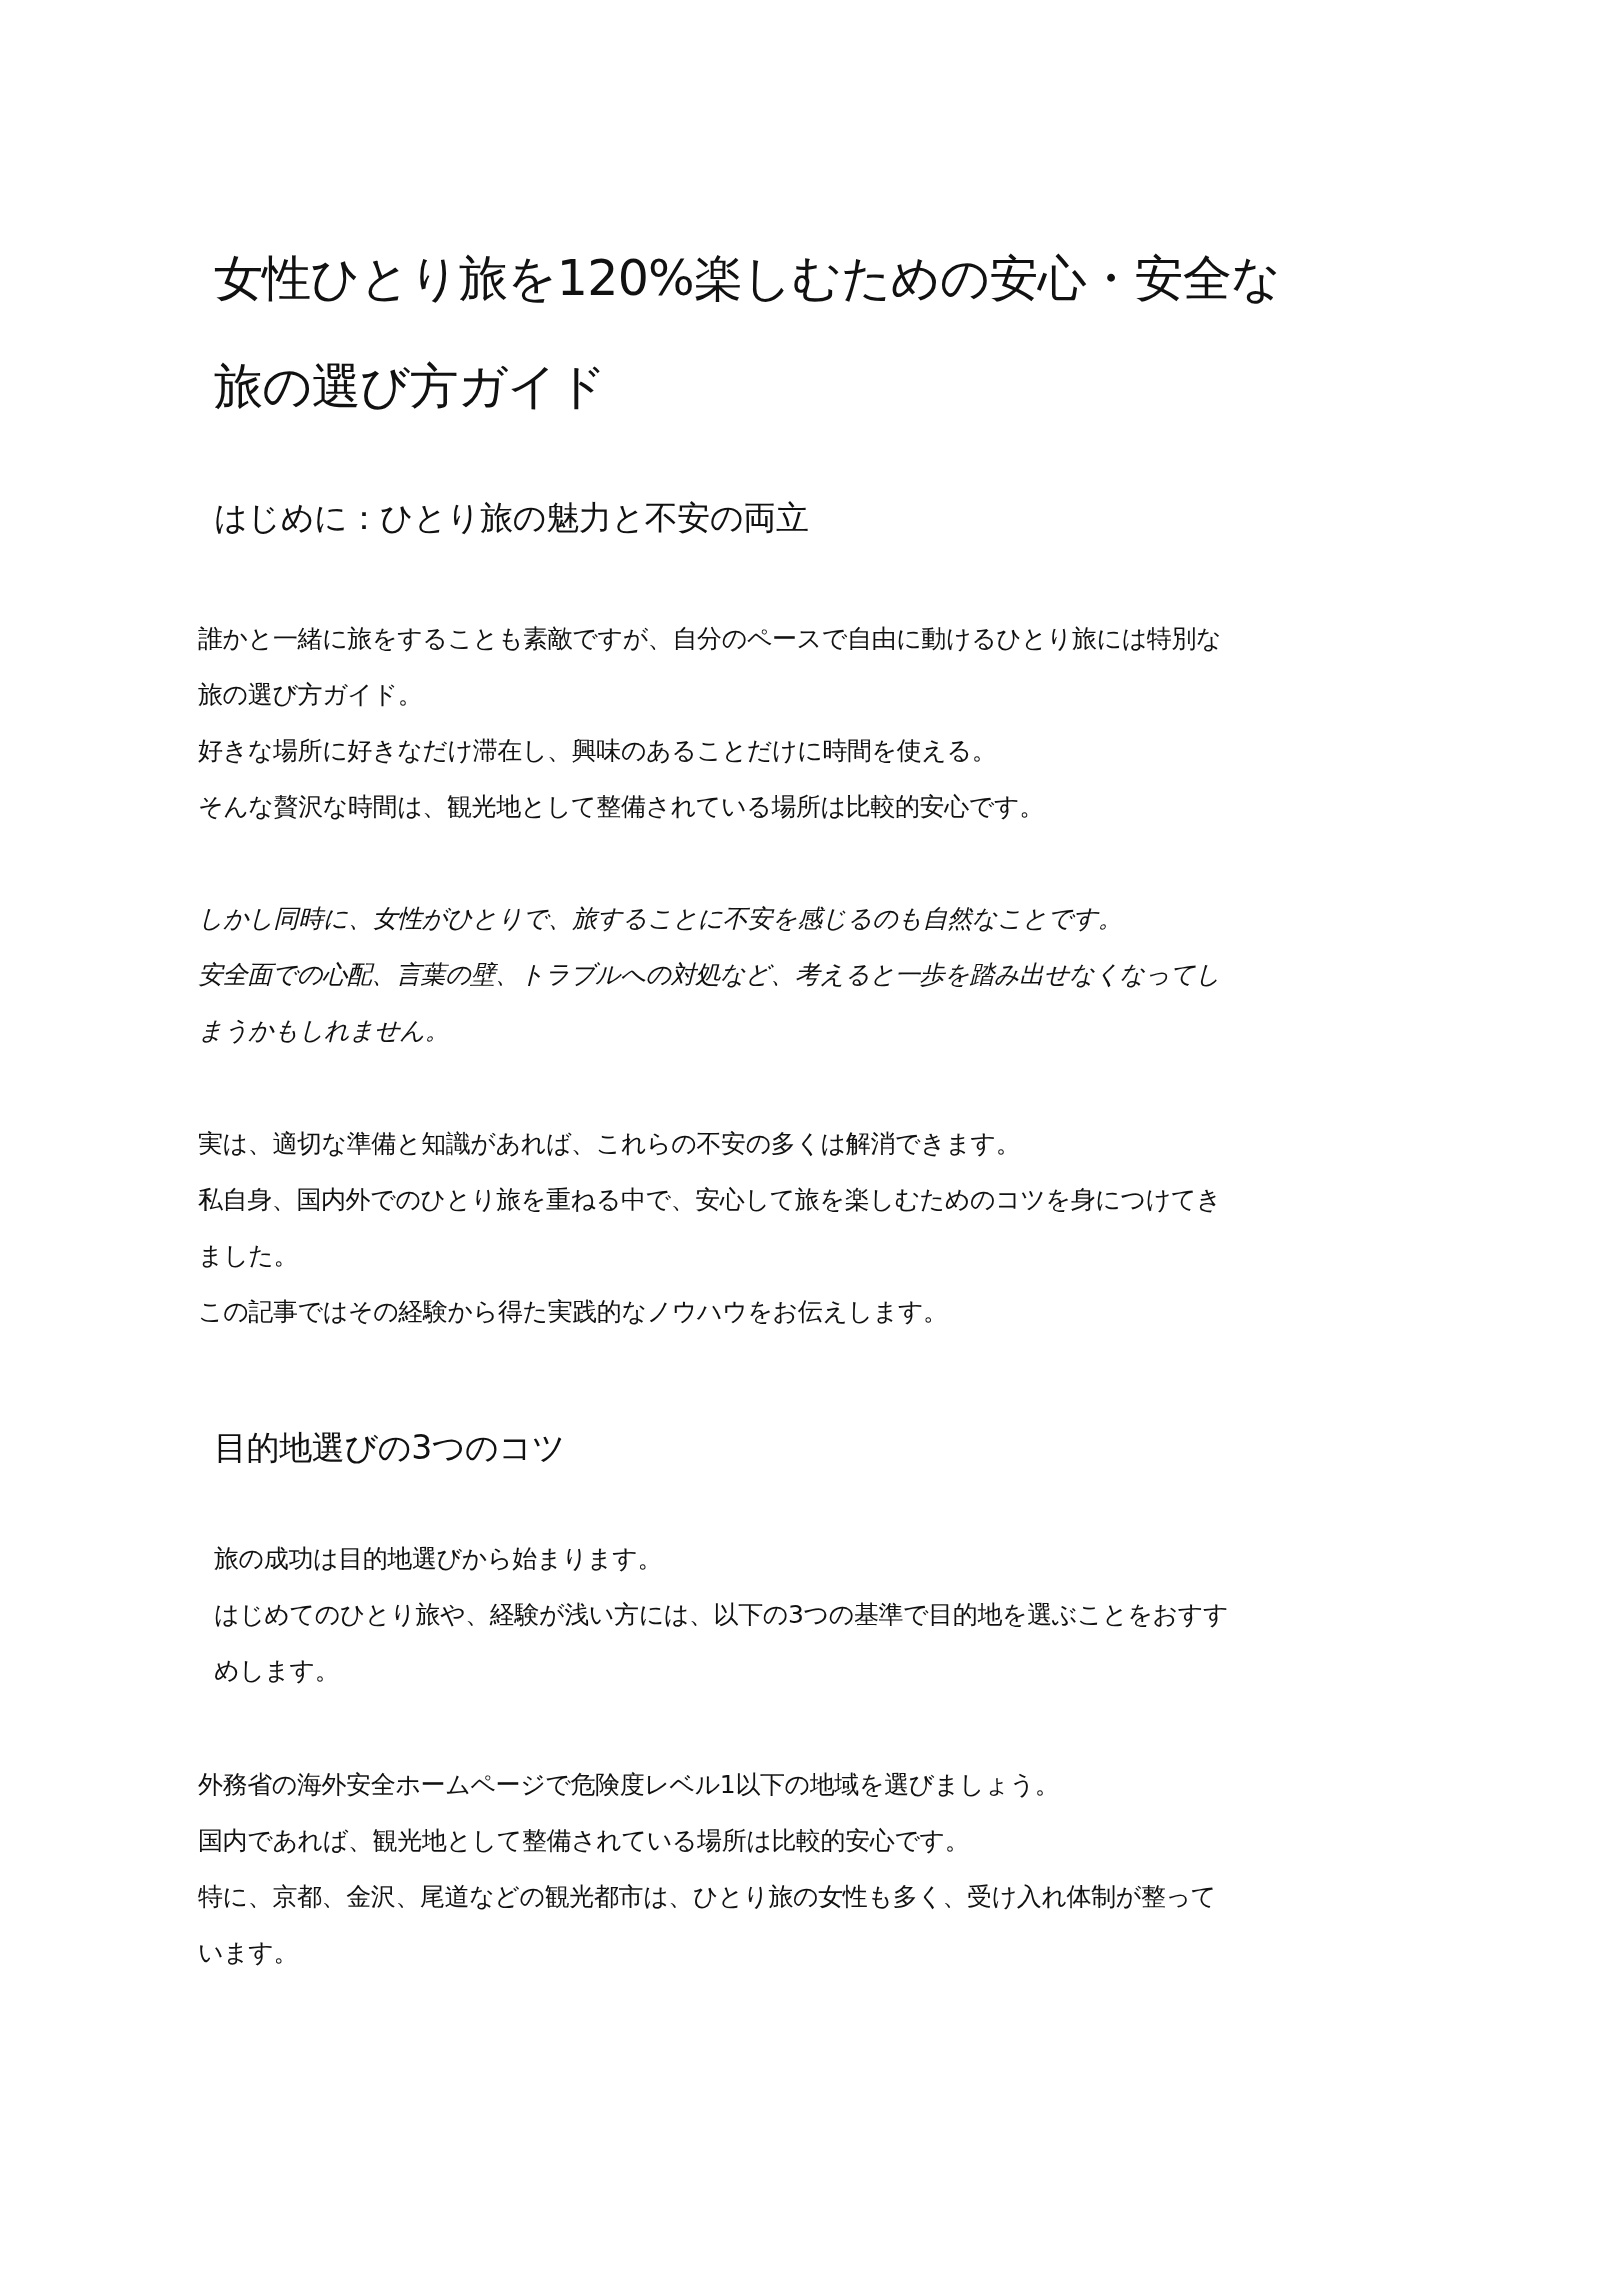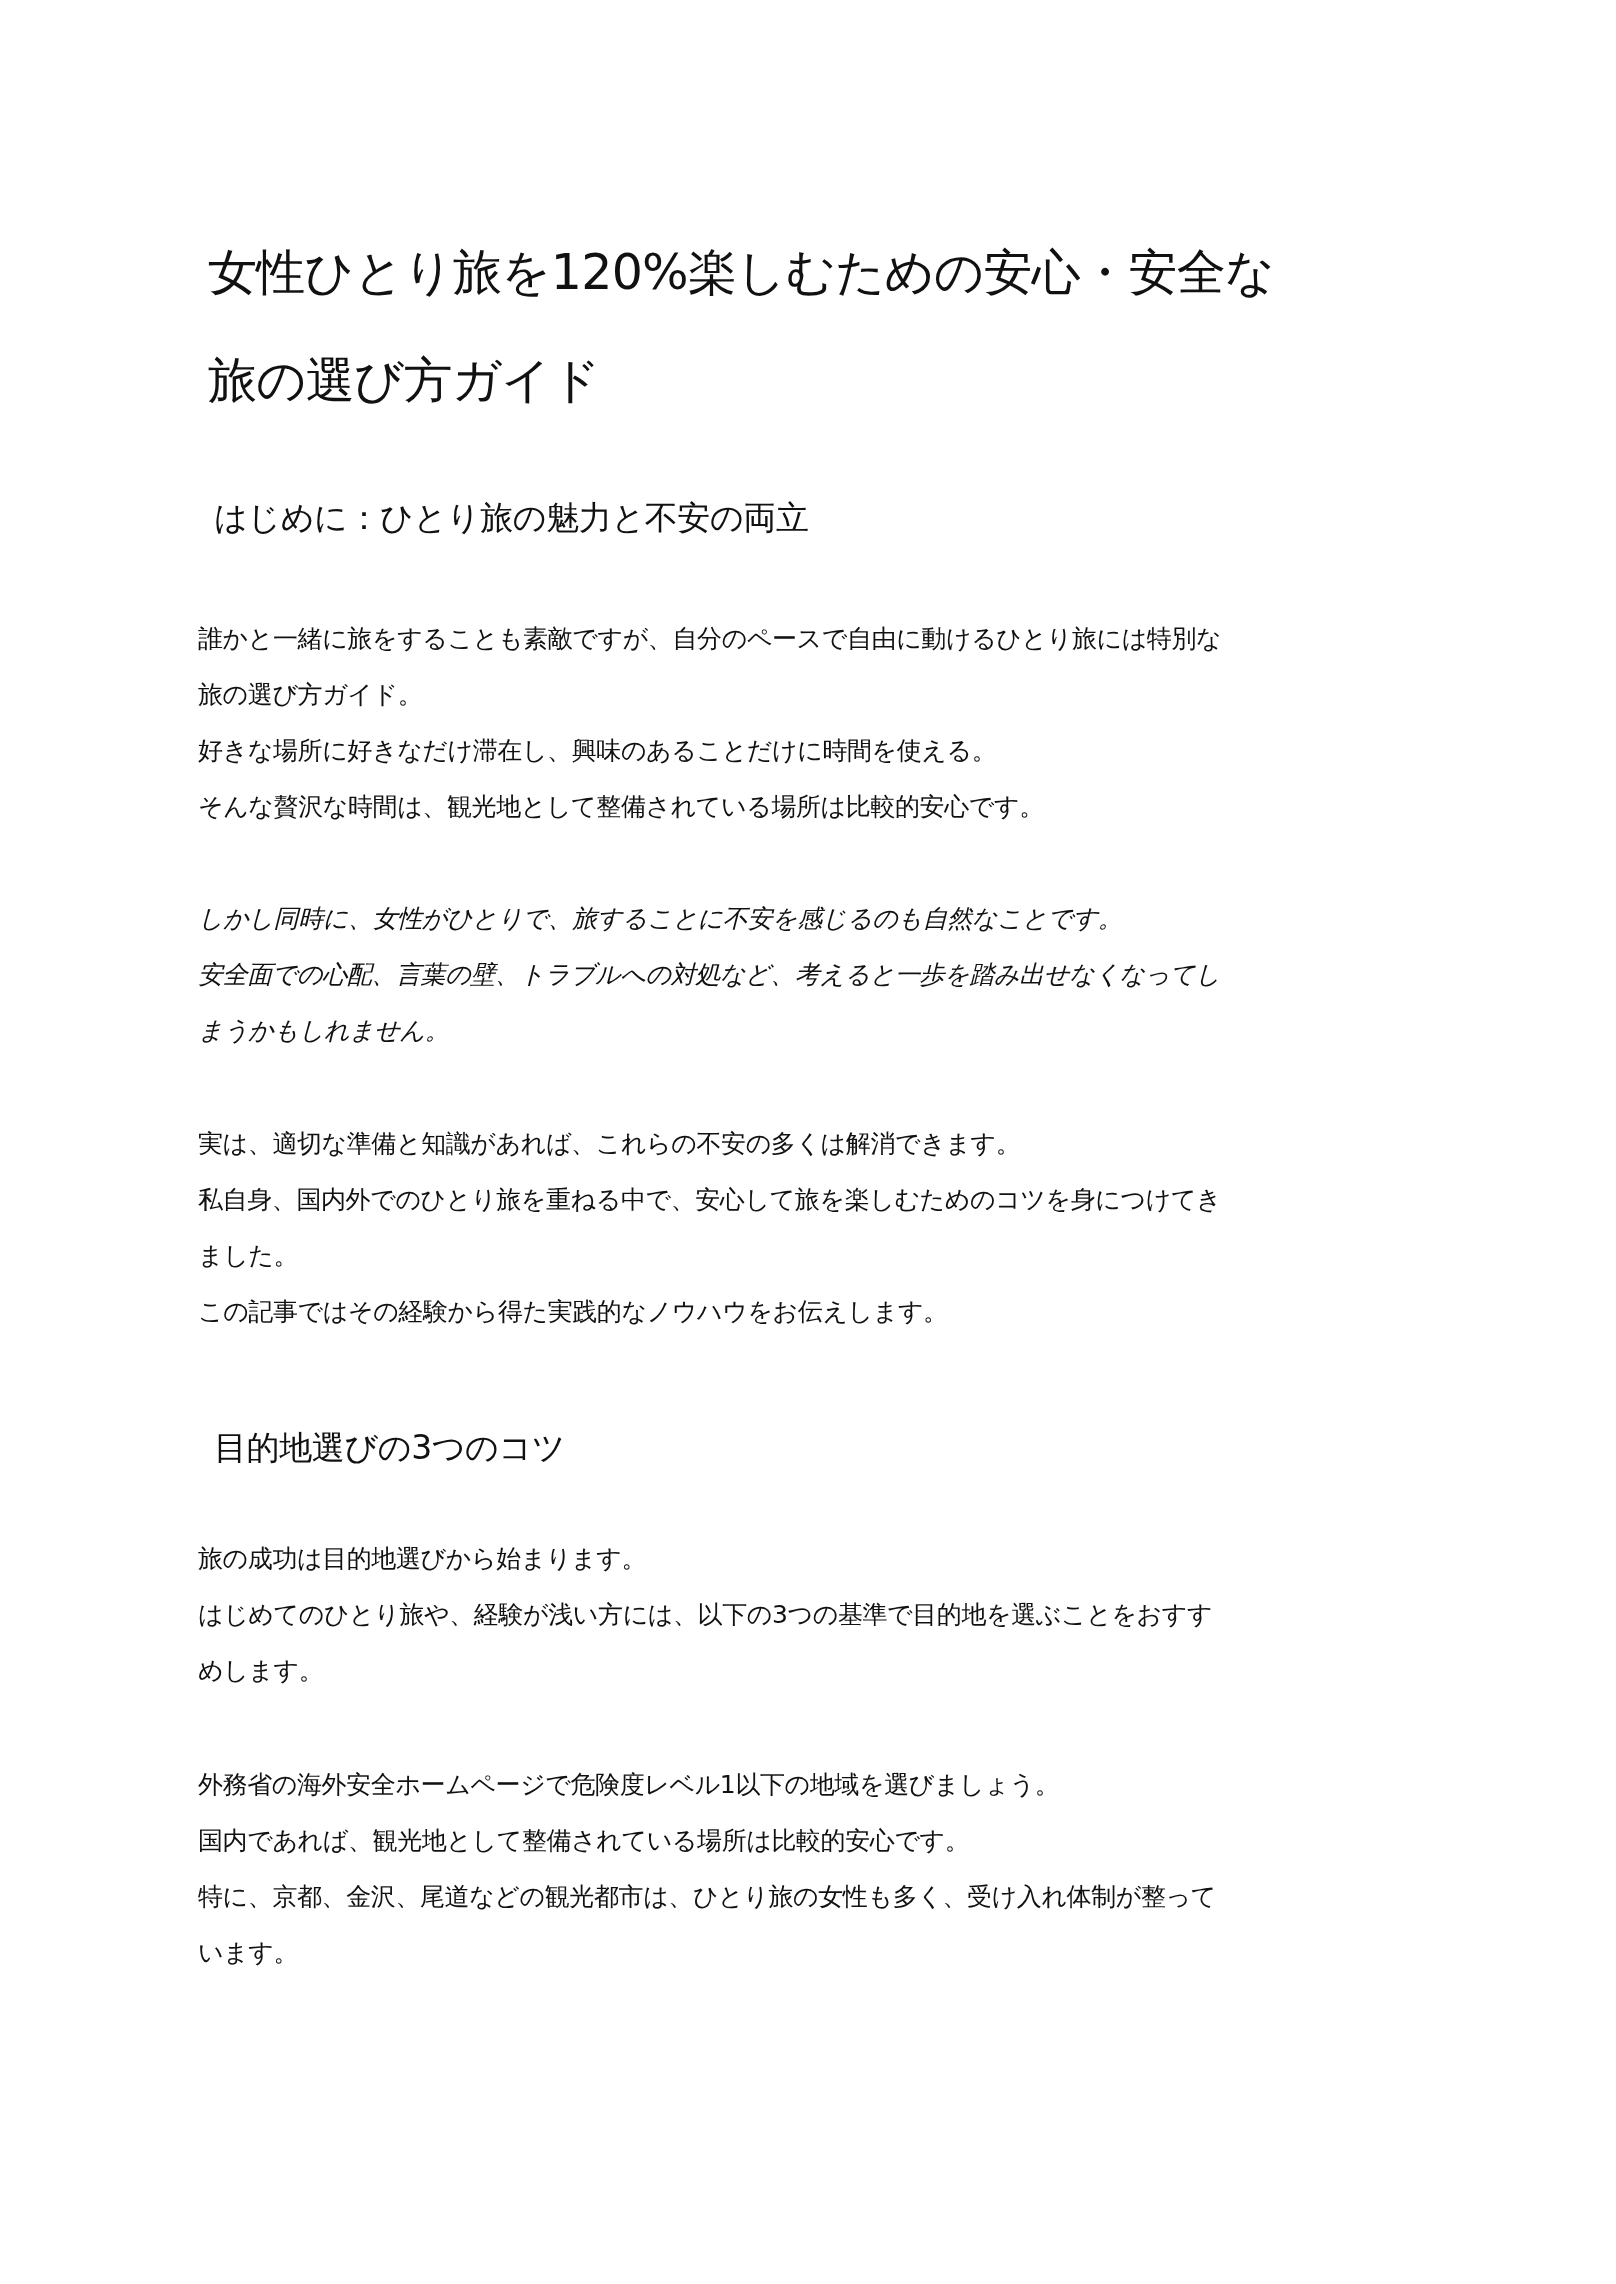--- a/index.html
+++ b/index.html
@@ -1,19 +1,19 @@
 <!DOCTYPE html>
 <html style="font-size:12px"><head>
 <meta charset="utf-8">
 <style>
   html, body { margin: 0; padding: 0; background: #ffffff; }
   body { width: 1617px; height: 2284px; position: relative; overflow: hidden;
          font-family: "DejaVu Sans", "Liberation Sans", sans-serif; color: #111111; }
   .page { position: absolute; left: 198px; top: 0; width: 1244px; }
-  .title { position: absolute; left: 0; top: 209px; margin: 10px; font-weight: normal;
+  .title { position: absolute; left: 0; top: 209px; margin: 16px; font-weight: normal;
            font-size: 49px; line-height: 108px; width: 1244px; letter-spacing: -0.7px; }
   .title span { display: block; white-space: nowrap; }
   .h2 { position: absolute; left: 0; margin: 16px; font-weight: normal; font-size: 33px;
         line-height: 44px; white-space: nowrap; letter-spacing: -0.4px; }
   .block { position: absolute; left: 0; width: 1259px; }
   .line { display: block; font-size: 25px; line-height: 56px; height: 56px;
           white-space: nowrap; letter-spacing: -0.4px; }
 </style>
 </head>
 <body>
@@ -42,21 +42,21 @@
 
   <div class="block" style="top:1116px;">
     <span class="line">実は、適切な準備と知識があれば、これらの不安の多くは解消できます。</span>
     <span class="line">私自身、国内外でのひとり旅を重ねる中で、安心して旅を楽しむためのコツを身につけてき</span>
     <span class="line">ました。</span>
     <span class="line">この記事ではその経験から得た実践的なノウハウをお伝えします。</span>
   </div>
 
   <h2 class="h2" style="top:1410px;">目的地選びの3つのコツ</h2>
 
-  <div class="block" style="top:1531px;">
+  <div class="block" style="top:1531px;margin-left:16px;">
     <span class="line">旅の成功は目的地選びから始まります。</span>
     <span class="line">はじめてのひとり旅や、経験が浅い方には、以下の3つの基準で目的地を選ぶことをおすす</span>
     <span class="line">めします。</span>
   </div>
 
   <div class="block" style="top:1757px;">
     <span class="line">外務省の海外安全ホームページで危険度レベル1以下の地域を選びましょう。</span>
     <span class="line">国内であれば、観光地として整備されている場所は比較的安心です。</span>
     <span class="line">特に、京都、金沢、尾道などの観光都市は、ひとり旅の女性も多く、受け入れ体制が整って</span>
     <span class="line">います。</span>

